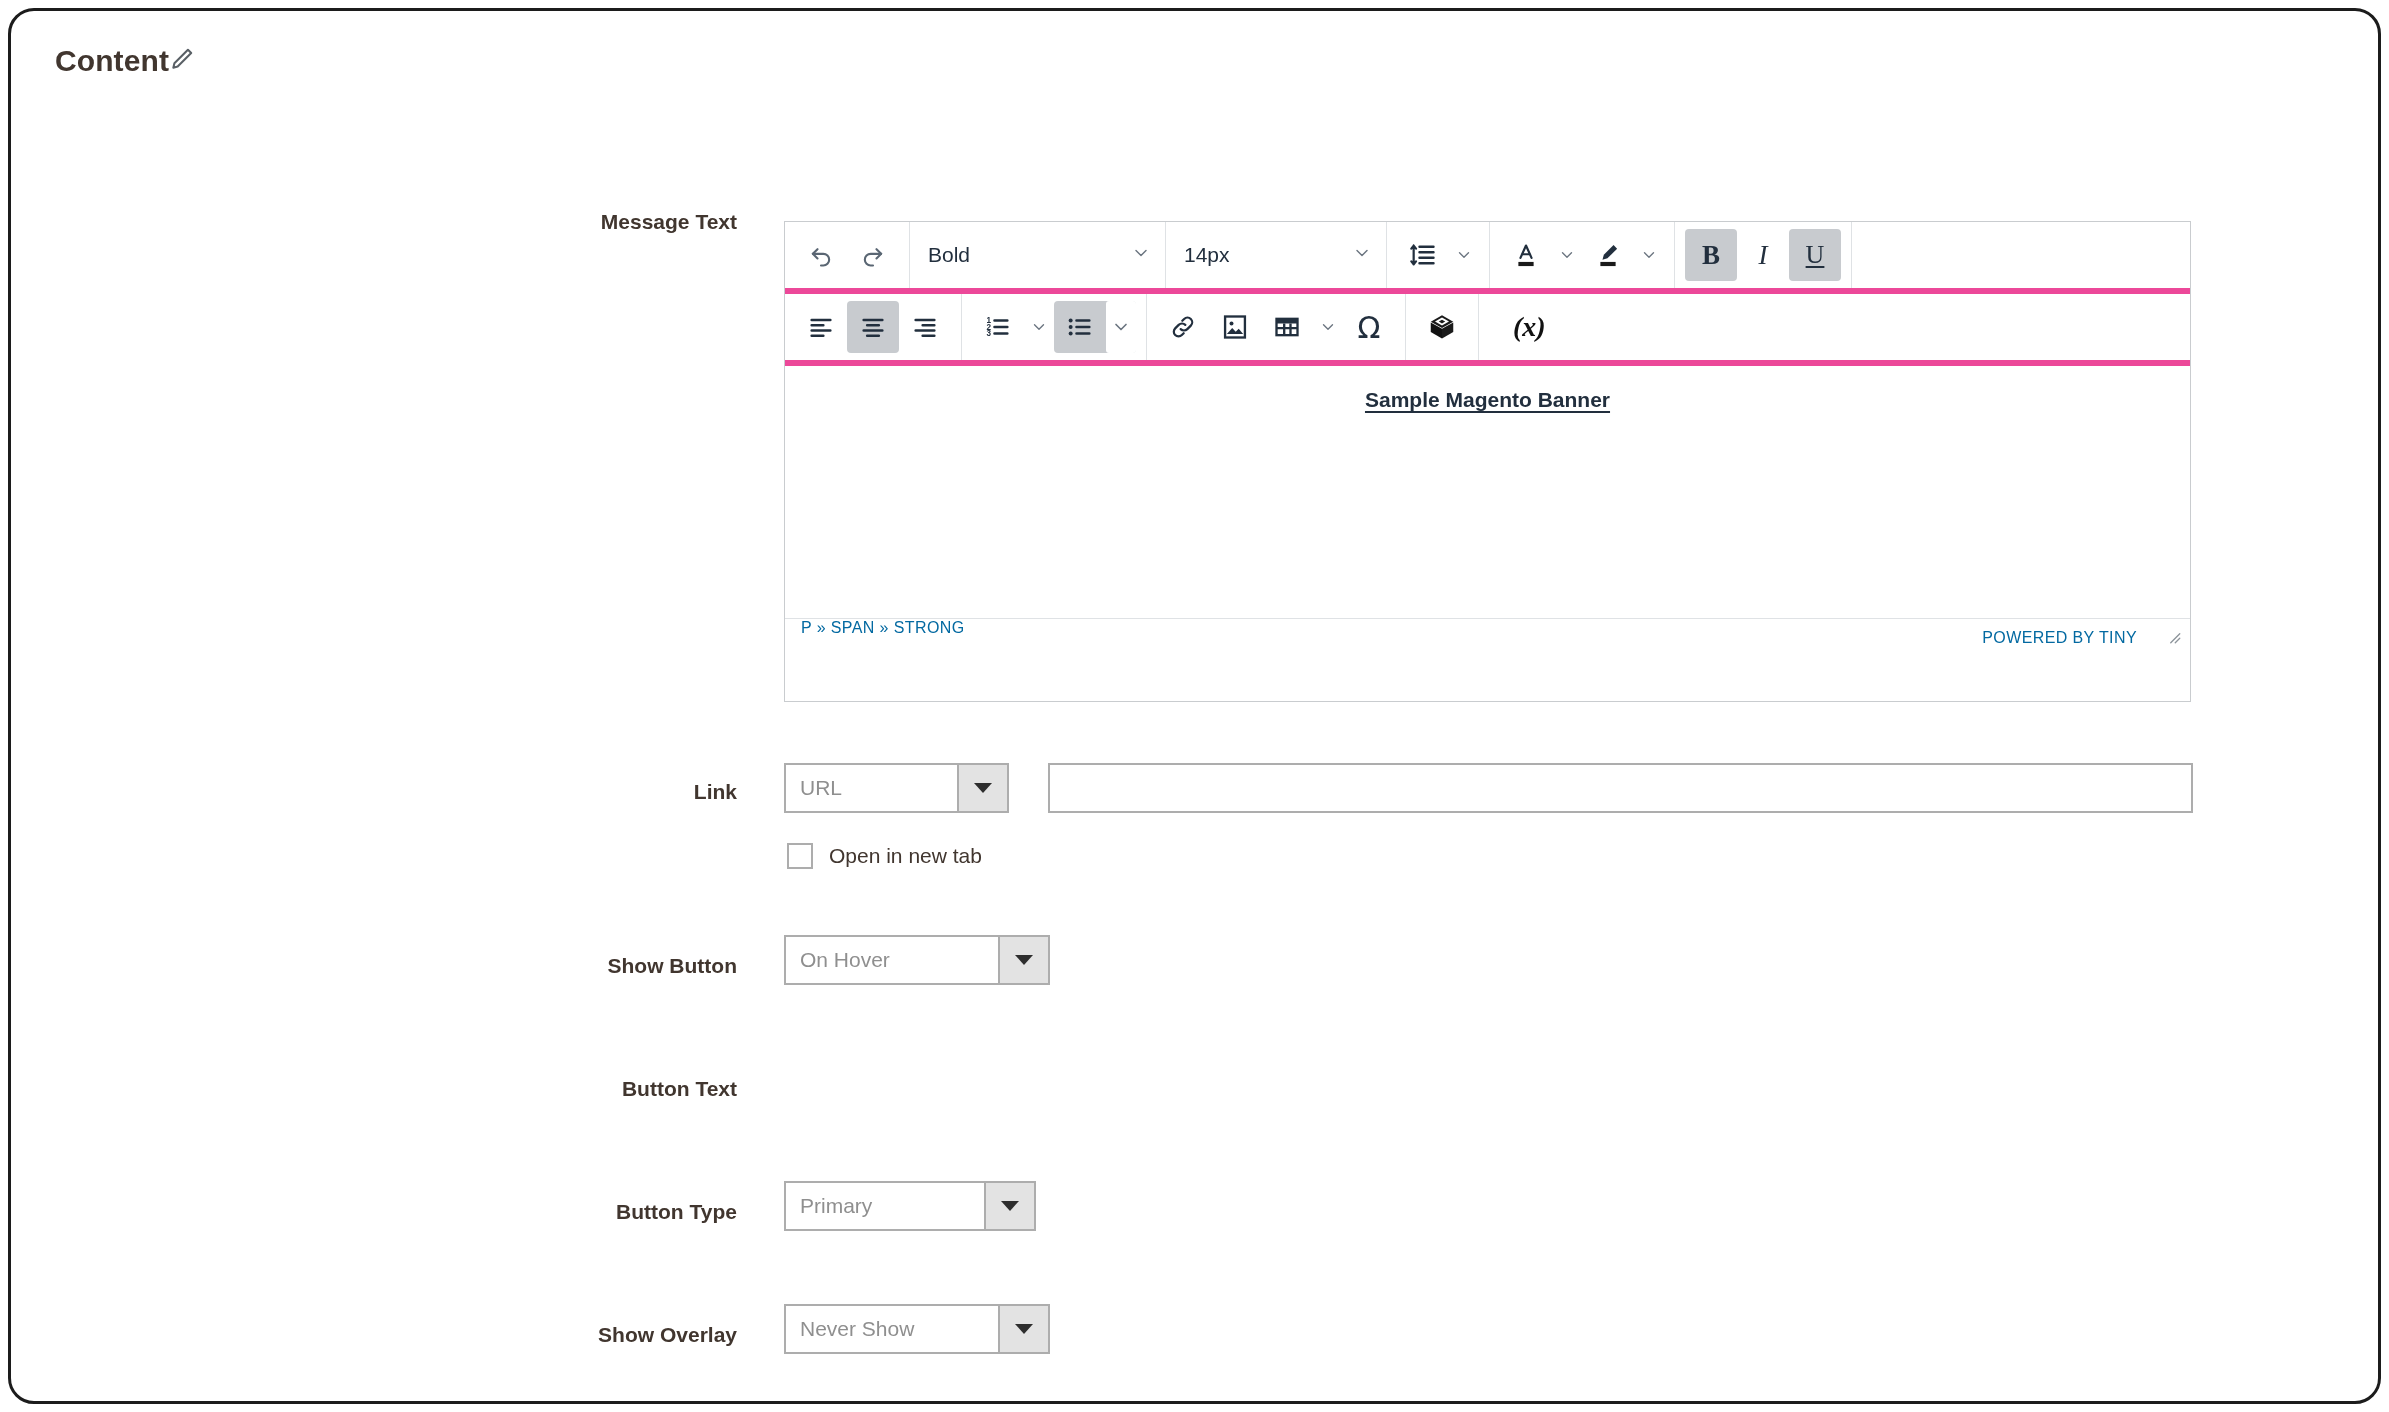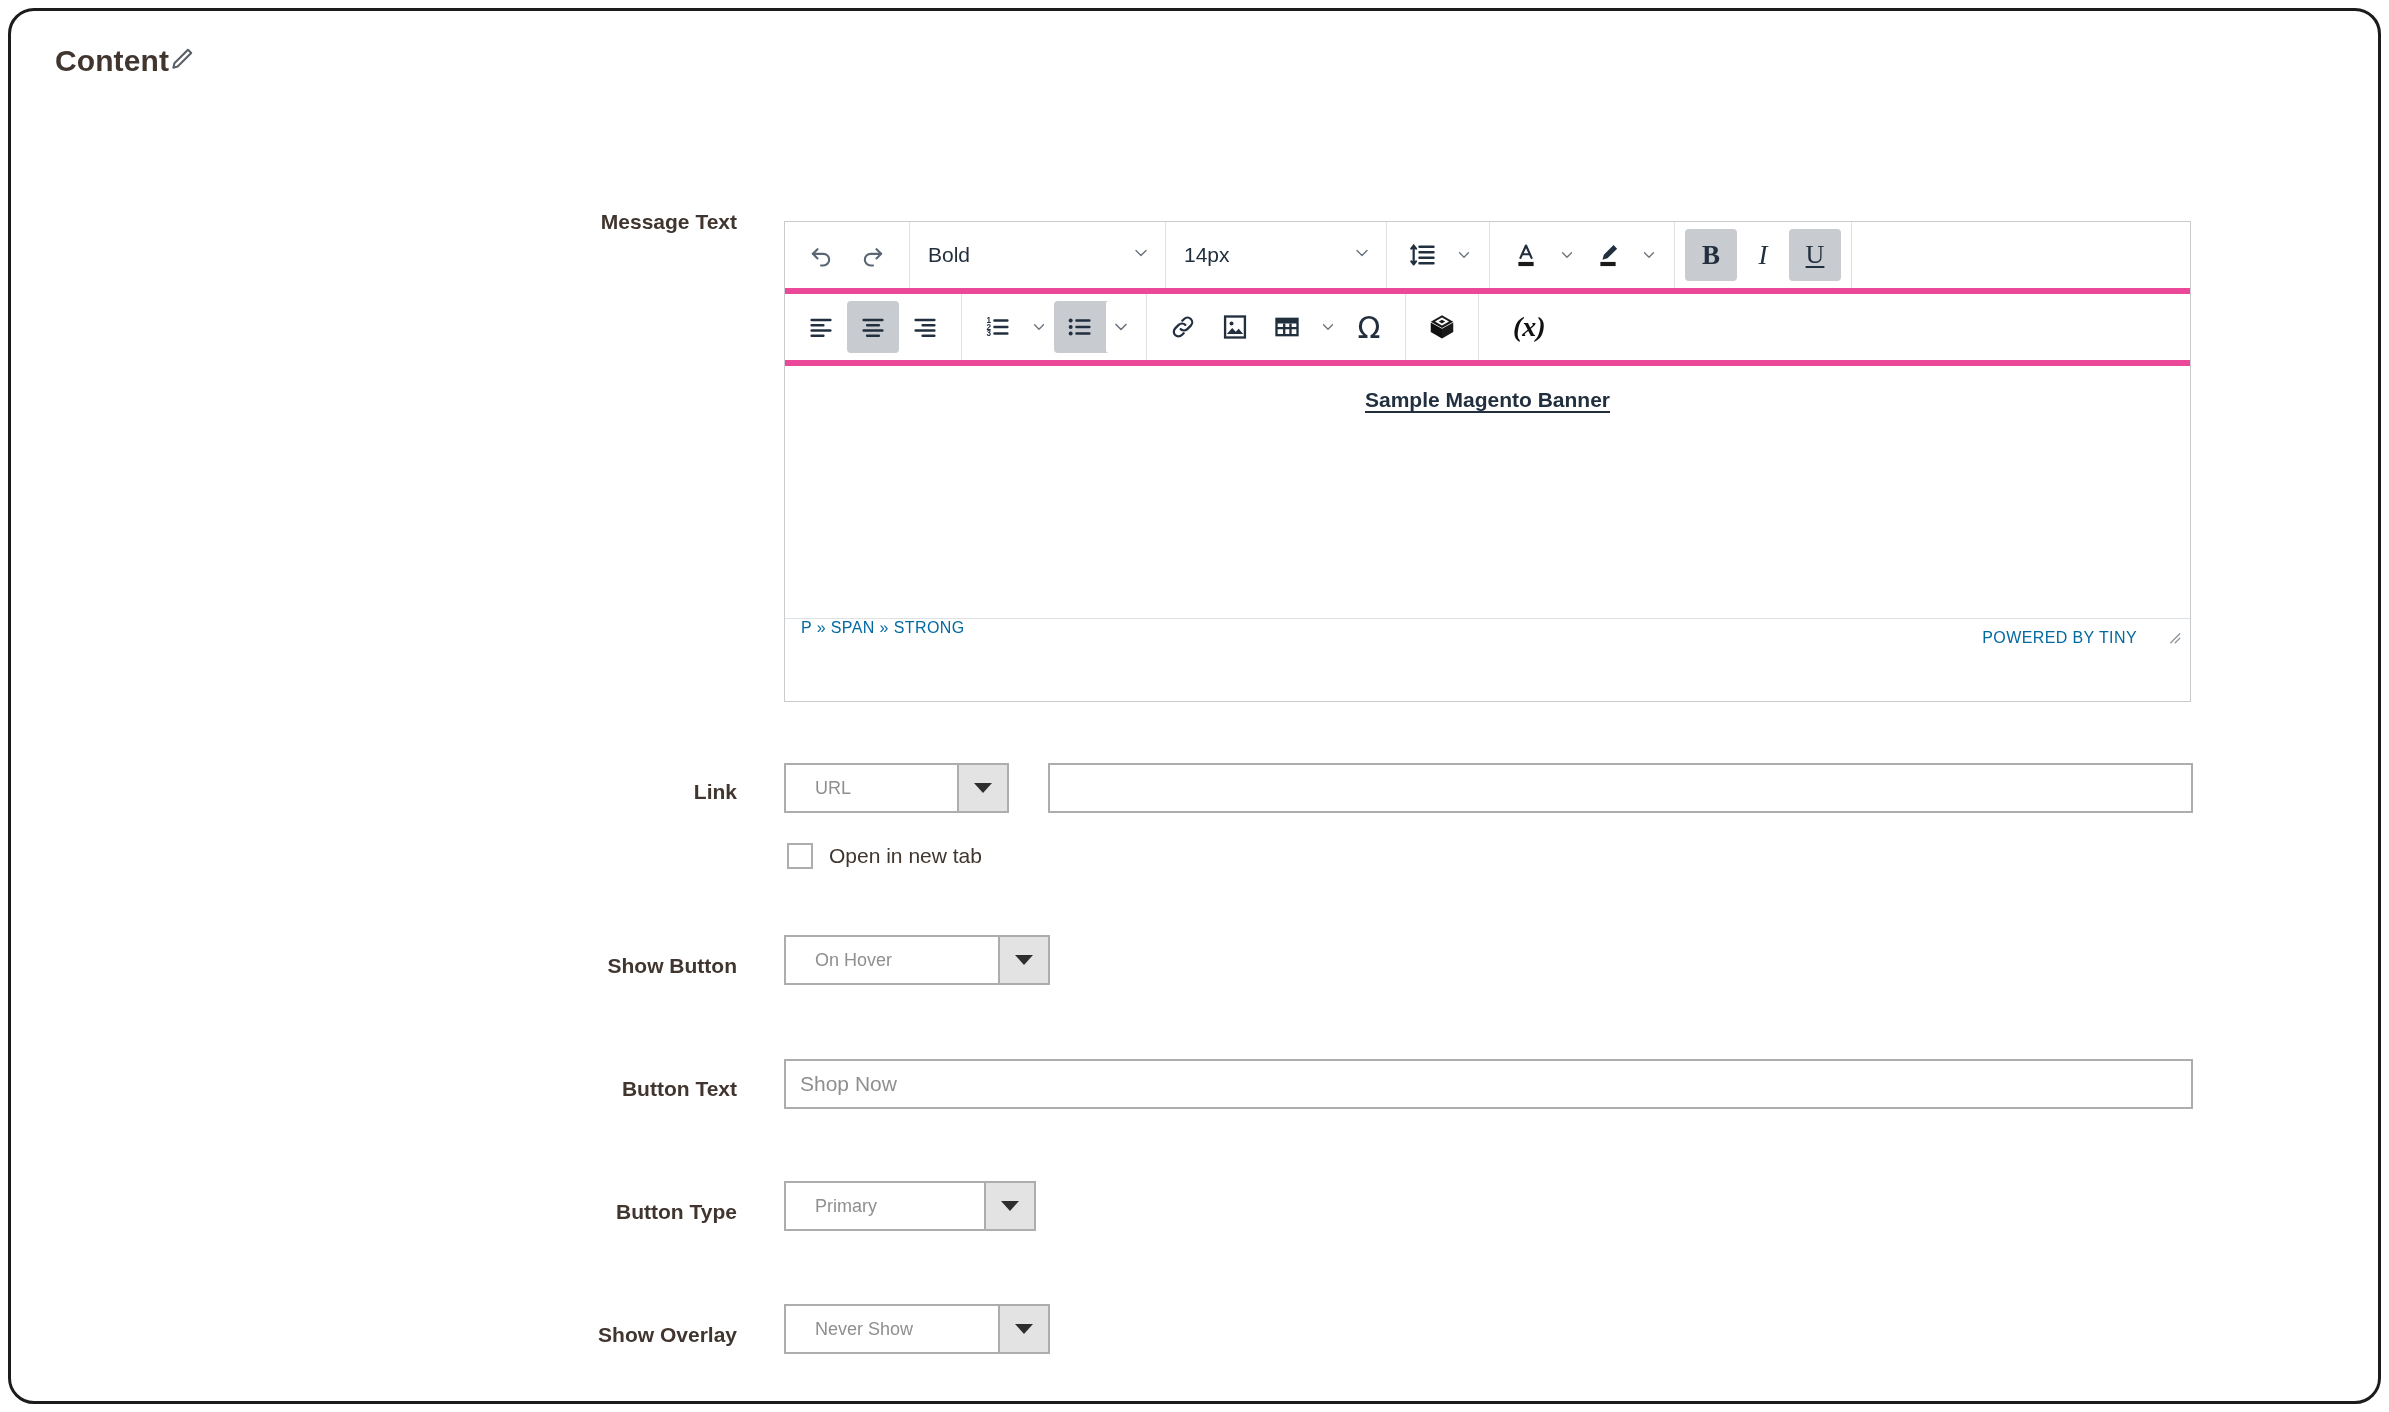--- a/index.html
+++ b/index.html
@@ -104,23 +104,22 @@
     font-size: 21px; color: #8f8f8f;
     display: flex; align-items: center; padding: 0 14px;
     font-family: "Liberation Sans", sans-serif;
   }
   .mg-select {
     display: flex; height: 50px; border: 2px solid #adadad; background: #fff;
     cursor: pointer;
   }
   .mg-select .val {
     flex: 1; display: flex; align-items: center;
-    padding: 0 14px; font-size: 18px; color: #8f8f8f;
+    padding: 0 14px; font-size: 21px; color: #8f8f8f;
     white-space: nowrap;
-    margin-left: 15px;
   }
   .mg-select .arrow {
     width: 50px; background: #e3e3e3;
     border-left: 2px solid #adadad;
     display: flex; align-items: center; justify-content: center;
   }
   .caret-down {
     width: 0; height: 0;
     border-left: 9px solid transparent;
     border-right: 9px solid transparent;
@@ -408,23 +407,20 @@
   <div class="mg-select" style="position:absolute; left:773px; top:924px; width:266px;">
     <span class="val">On Hover</span>
     <span class="arrow">
         <i class="caret-down"></i>
       </span>
   </div>
 
   <div class="row" style="left:486px; top:1067px; width:240px; justify-content:flex-end;">
     <span class="field-label">Button Text</span>
   </div>
-  <div class="txt-input" style="position:absolute; left:773px; top:1048px; width:1409px;">
-    <span>Shop Now</span>
-  </div>
 
   <div class="row" style="left:486px; top:1190px; width:240px; justify-content:flex-end;">
     <span class="field-label">Button Type</span>
   </div>
   <div class="mg-select" style="position:absolute; left:773px; top:1170px; width:252px;">
     <span class="val">Primary</span>
     <span class="arrow">
         <i class="caret-down"></i>
       </span>
   </div>

